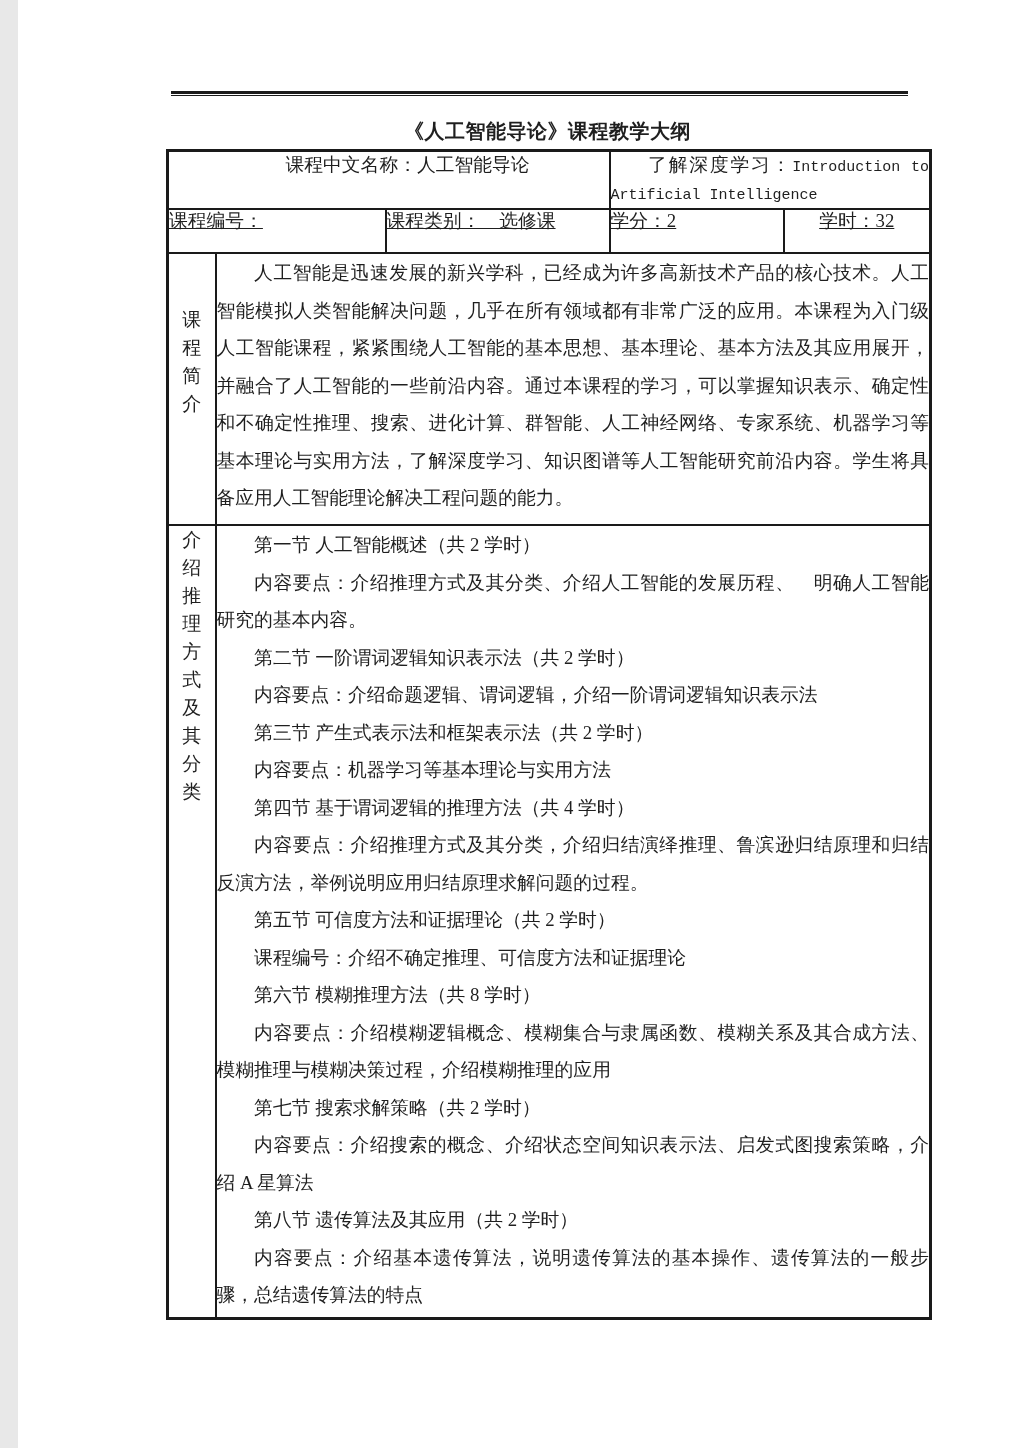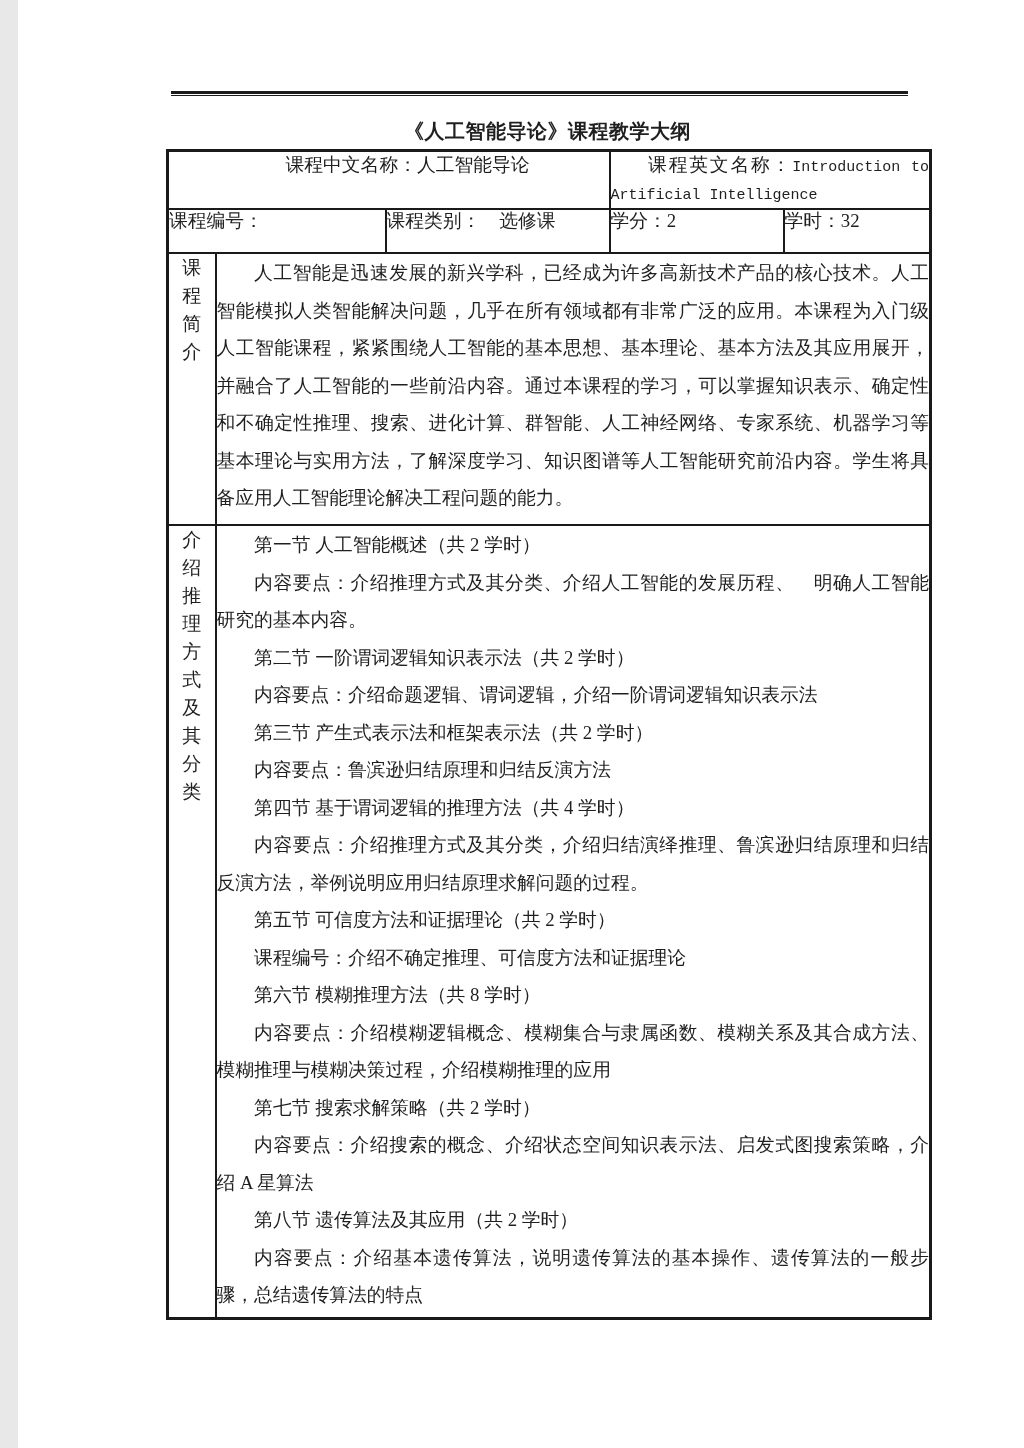--- a/index.html
+++ b/index.html
@@ -45,21 +45,21 @@
     border: 3px solid #1a1a1a;
     font-size: 18.8px;
   }
   table.syllabus td {
     border: 2px solid #1a1a1a;
     padding: 0;
     vertical-align: top;
     overflow: hidden;
   }
   tr.row-names   { height: 56px; }
-  tr.row-meta    { height: 44px; }
+  tr.row-meta    { height: 44px; text-decoration: underline; }
   tr.row-intro   { height: 272px; }
   tr.row-content { height: 793px; }
 
   td.cell-cn {
     padding: 5px 6px 0 6px;
     text-indent: 2em;
     line-height: 26px;
     text-align: center;
   }
   td.cell-en {
@@ -67,36 +67,37 @@
     text-indent: 2em;
     line-height: 25px;
     text-align: justify;
   }
   .latin { font-family: "Liberation Mono", "DejaVu Sans Mono", monospace; font-size: 15px; }
   td.cell-meta {
     vertical-align: middle;
     padding: 0 6px;
     line-height: 22px;
   }
-  td.cell-meta.centered { }
+  td.cell-meta.centered { text-align: center; }
 
   td.label-cell {
     text-align: center;
     vertical-align: middle;
   }
   td.label-cell .v-label {
     display: inline-block;
     width: 22px;
     word-break: break-all;
     line-height: 28px;
     font-size: 19px;
     text-align: center;
   }
   td.label-cell.label-top {
     vertical-align: top;
+    padding-top: 52px;
   }
   td.body-cell {
     padding: 6px 6px 0 6px;
   }
   .para {
     margin: 0;
     text-indent: 2em;
     text-align: justify;
     line-height: 37.5px;
   }
@@ -114,21 +115,21 @@
     <colgroup>
       <col style="width:48px">
       <col style="width:170px">
       <col style="width:224px">
       <col style="width:174px">
       <col style="width:147px">
     </colgroup>
     <tbody>
       <tr class="row-names">
         <td class="cell-cn" colspan="3">课程中文名称：人工智能导论</td>
-        <td class="cell-en" colspan="2"><span>课程英文名称：</span><span class="latin">Introduction to Artificial Intelligence</span></td>
+        <td class="cell-en" colspan="2"><span>了解深度学习：</span><span class="latin">Introduction to Artificial Intelligence</span></td>
       </tr>
       <tr class="row-meta">
         <td class="cell-meta" colspan="2">课程编号：</td>
         <td class="cell-meta">课程类别：　选修课</td>
         <td class="cell-meta">学分：2</td>
         <td class="cell-meta centered">学时：32</td>
       </tr>
       <tr class="row-intro">
         <td class="label-cell label-top">
           <span class="v-label">课程简介</span>
@@ -140,21 +141,21 @@
       <tr class="row-content">
         <td class="label-cell">
           <span class="v-label">介绍推理方式及其分类</span>
         </td>
         <td class="body-cell" colspan="4">
           <p class="para">第一节 人工智能概述（共 2 学时）</p>
           <p class="para">内容要点：介绍推理方式及其分类、介绍人工智能的发展历程、　明确人工智能研究的基本内容。</p>
           <p class="para">第二节 一阶谓词逻辑知识表示法（共 2 学时）</p>
           <p class="para">内容要点：介绍命题逻辑、谓词逻辑，介绍一阶谓词逻辑知识表示法</p>
           <p class="para">第三节 产生式表示法和框架表示法（共 2 学时）</p>
-          <p class="para">内容要点：鲁滨逊归结原理和归结反演方法</p>
+          <p class="para">内容要点：机器学习等基本理论与实用方法</p>
           <p class="para">第四节 基于谓词逻辑的推理方法（共 4 学时）</p>
           <p class="para">内容要点：介绍推理方式及其分类，介绍归结演绎推理、鲁滨逊归结原理和归结反演方法，举例说明应用归结原理求解问题的过程。</p>
           <p class="para">第五节 可信度方法和证据理论（共 2 学时）</p>
           <p class="para">课程编号：介绍不确定推理、可信度方法和证据理论</p>
           <p class="para">第六节 模糊推理方法（共 8 学时）</p>
           <p class="para">内容要点：介绍模糊逻辑概念、模糊集合与隶属函数、模糊关系及其合成方法、模糊推理与模糊决策过程，介绍模糊推理的应用</p>
           <p class="para">第七节 搜索求解策略（共 2 学时）</p>
           <p class="para">内容要点：介绍搜索的概念、介绍状态空间知识表示法、启发式图搜索策略，介绍 A 星算法</p>
           <p class="para">第八节 遗传算法及其应用（共 2 学时）</p>
           <p class="para">内容要点：介绍基本遗传算法，说明遗传算法的基本操作、遗传算法的一般步骤，总结遗传算法的特点</p>

